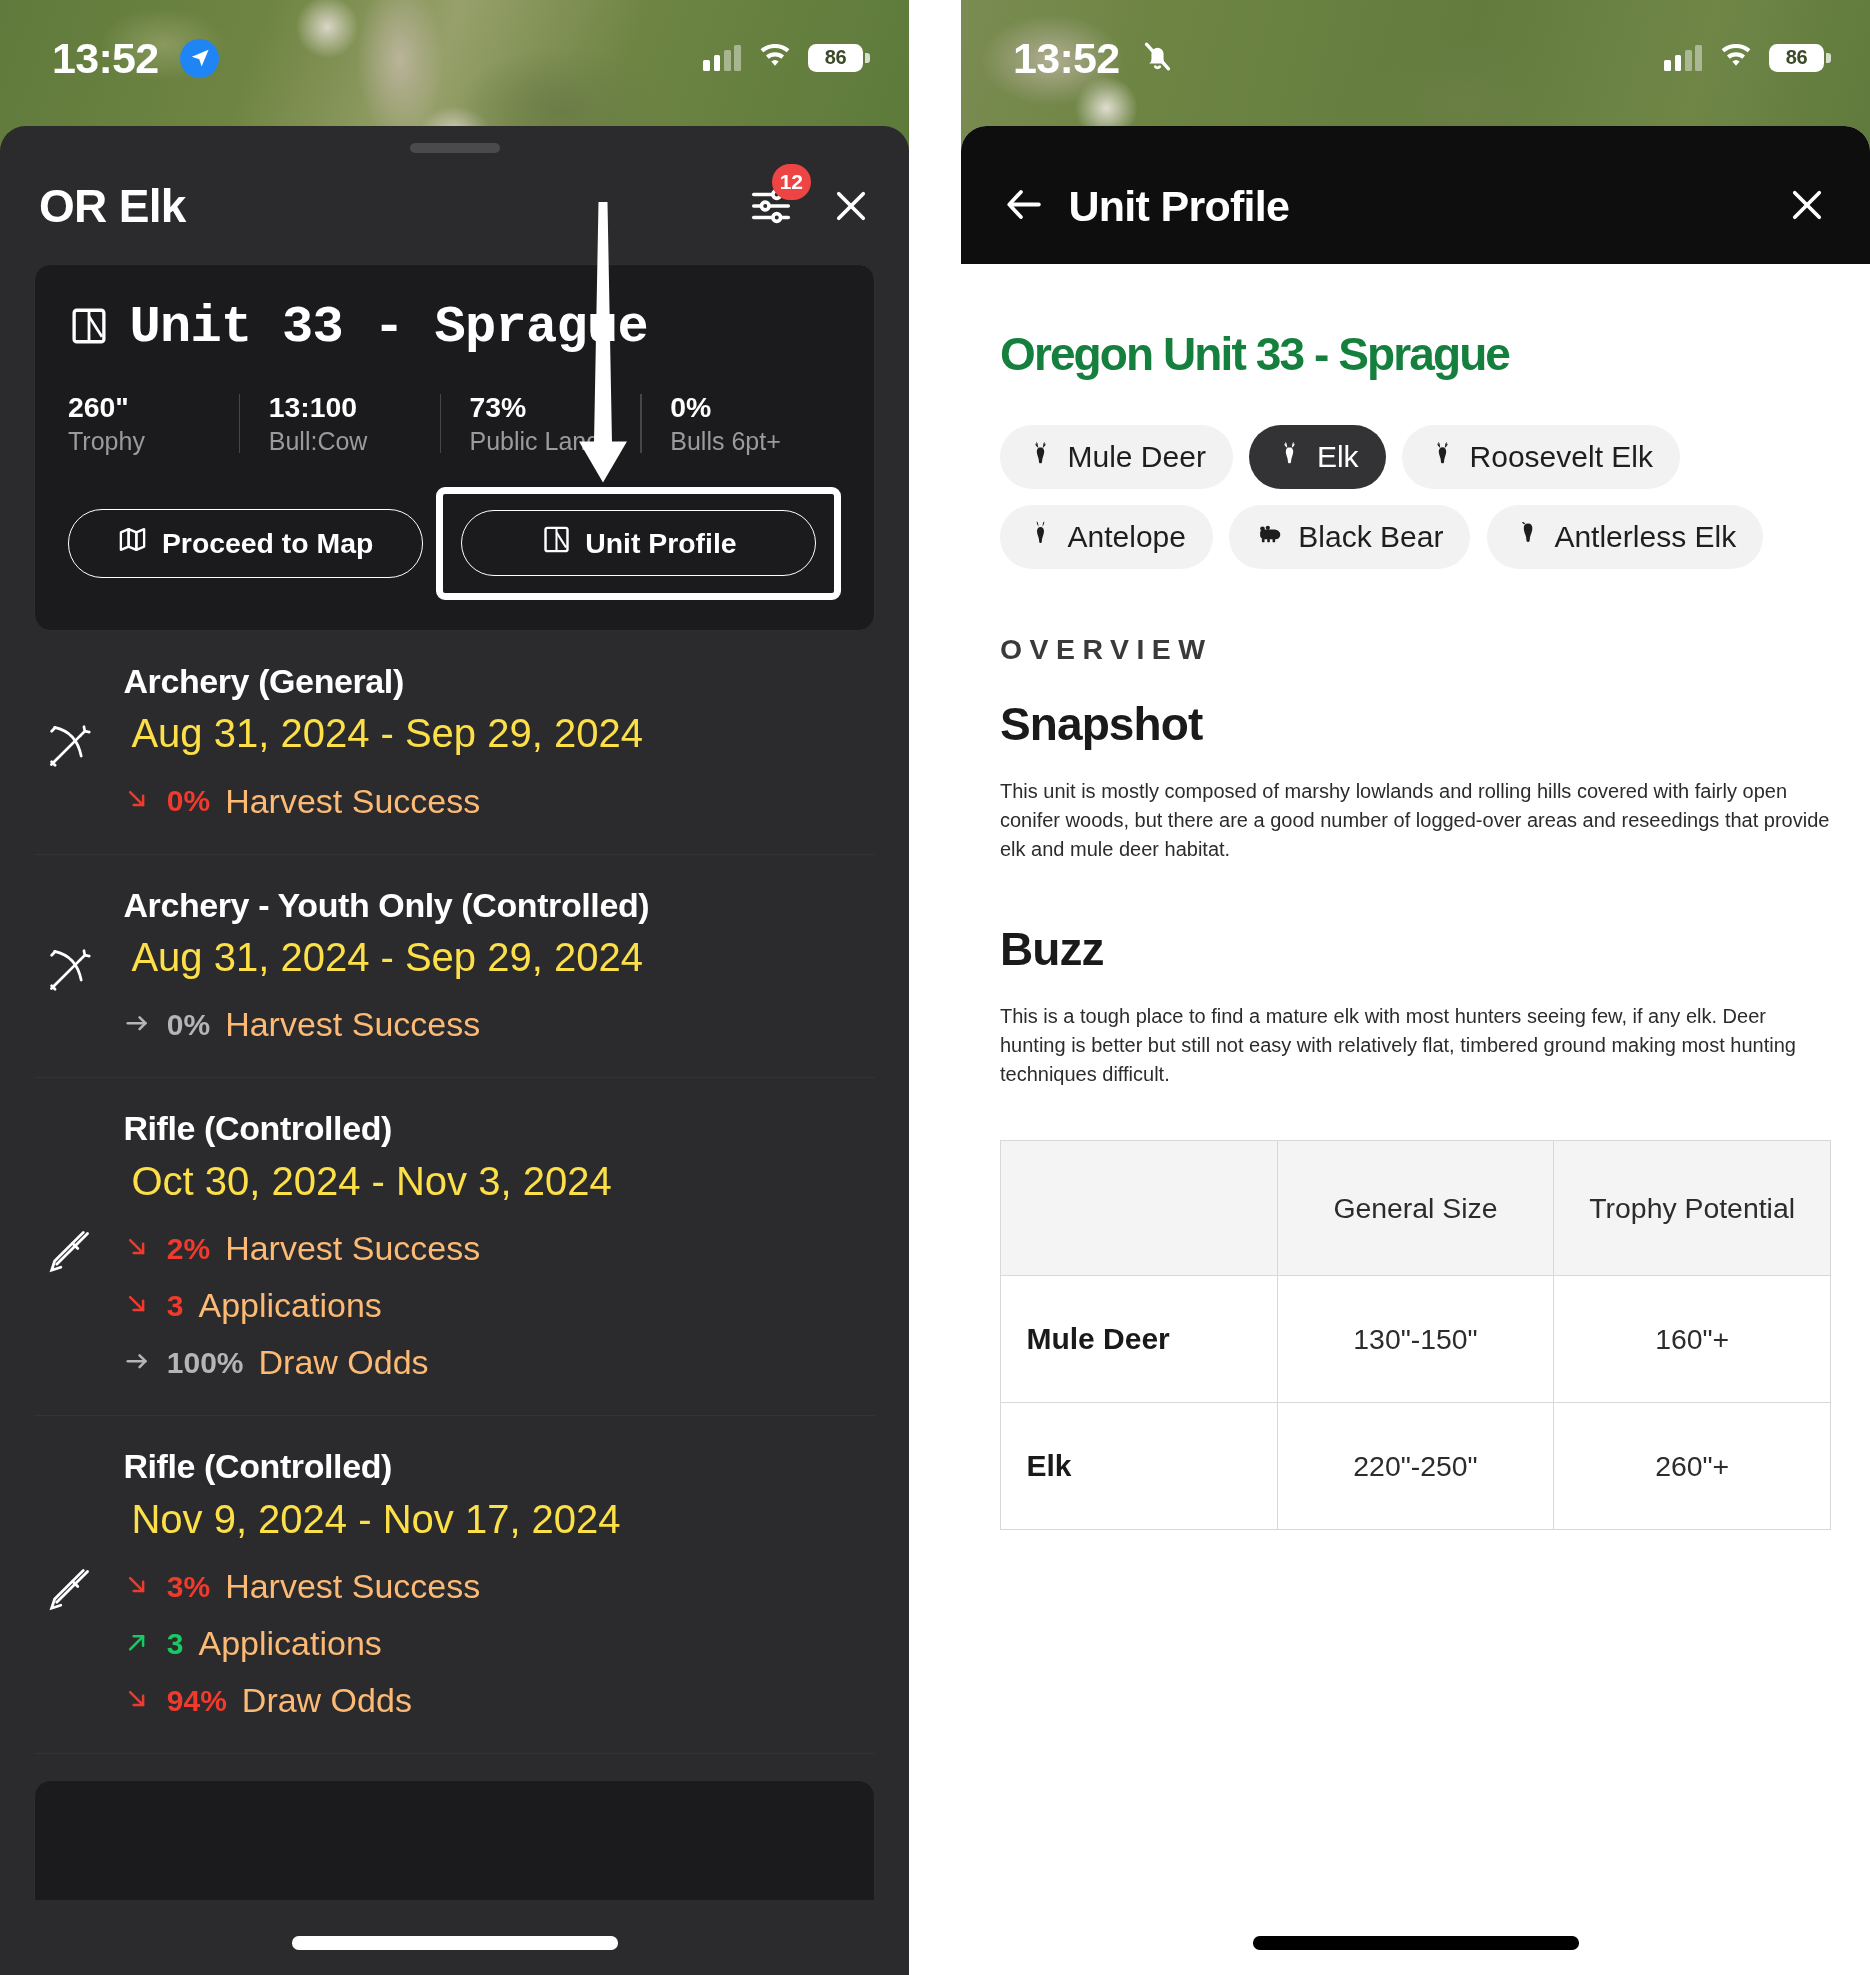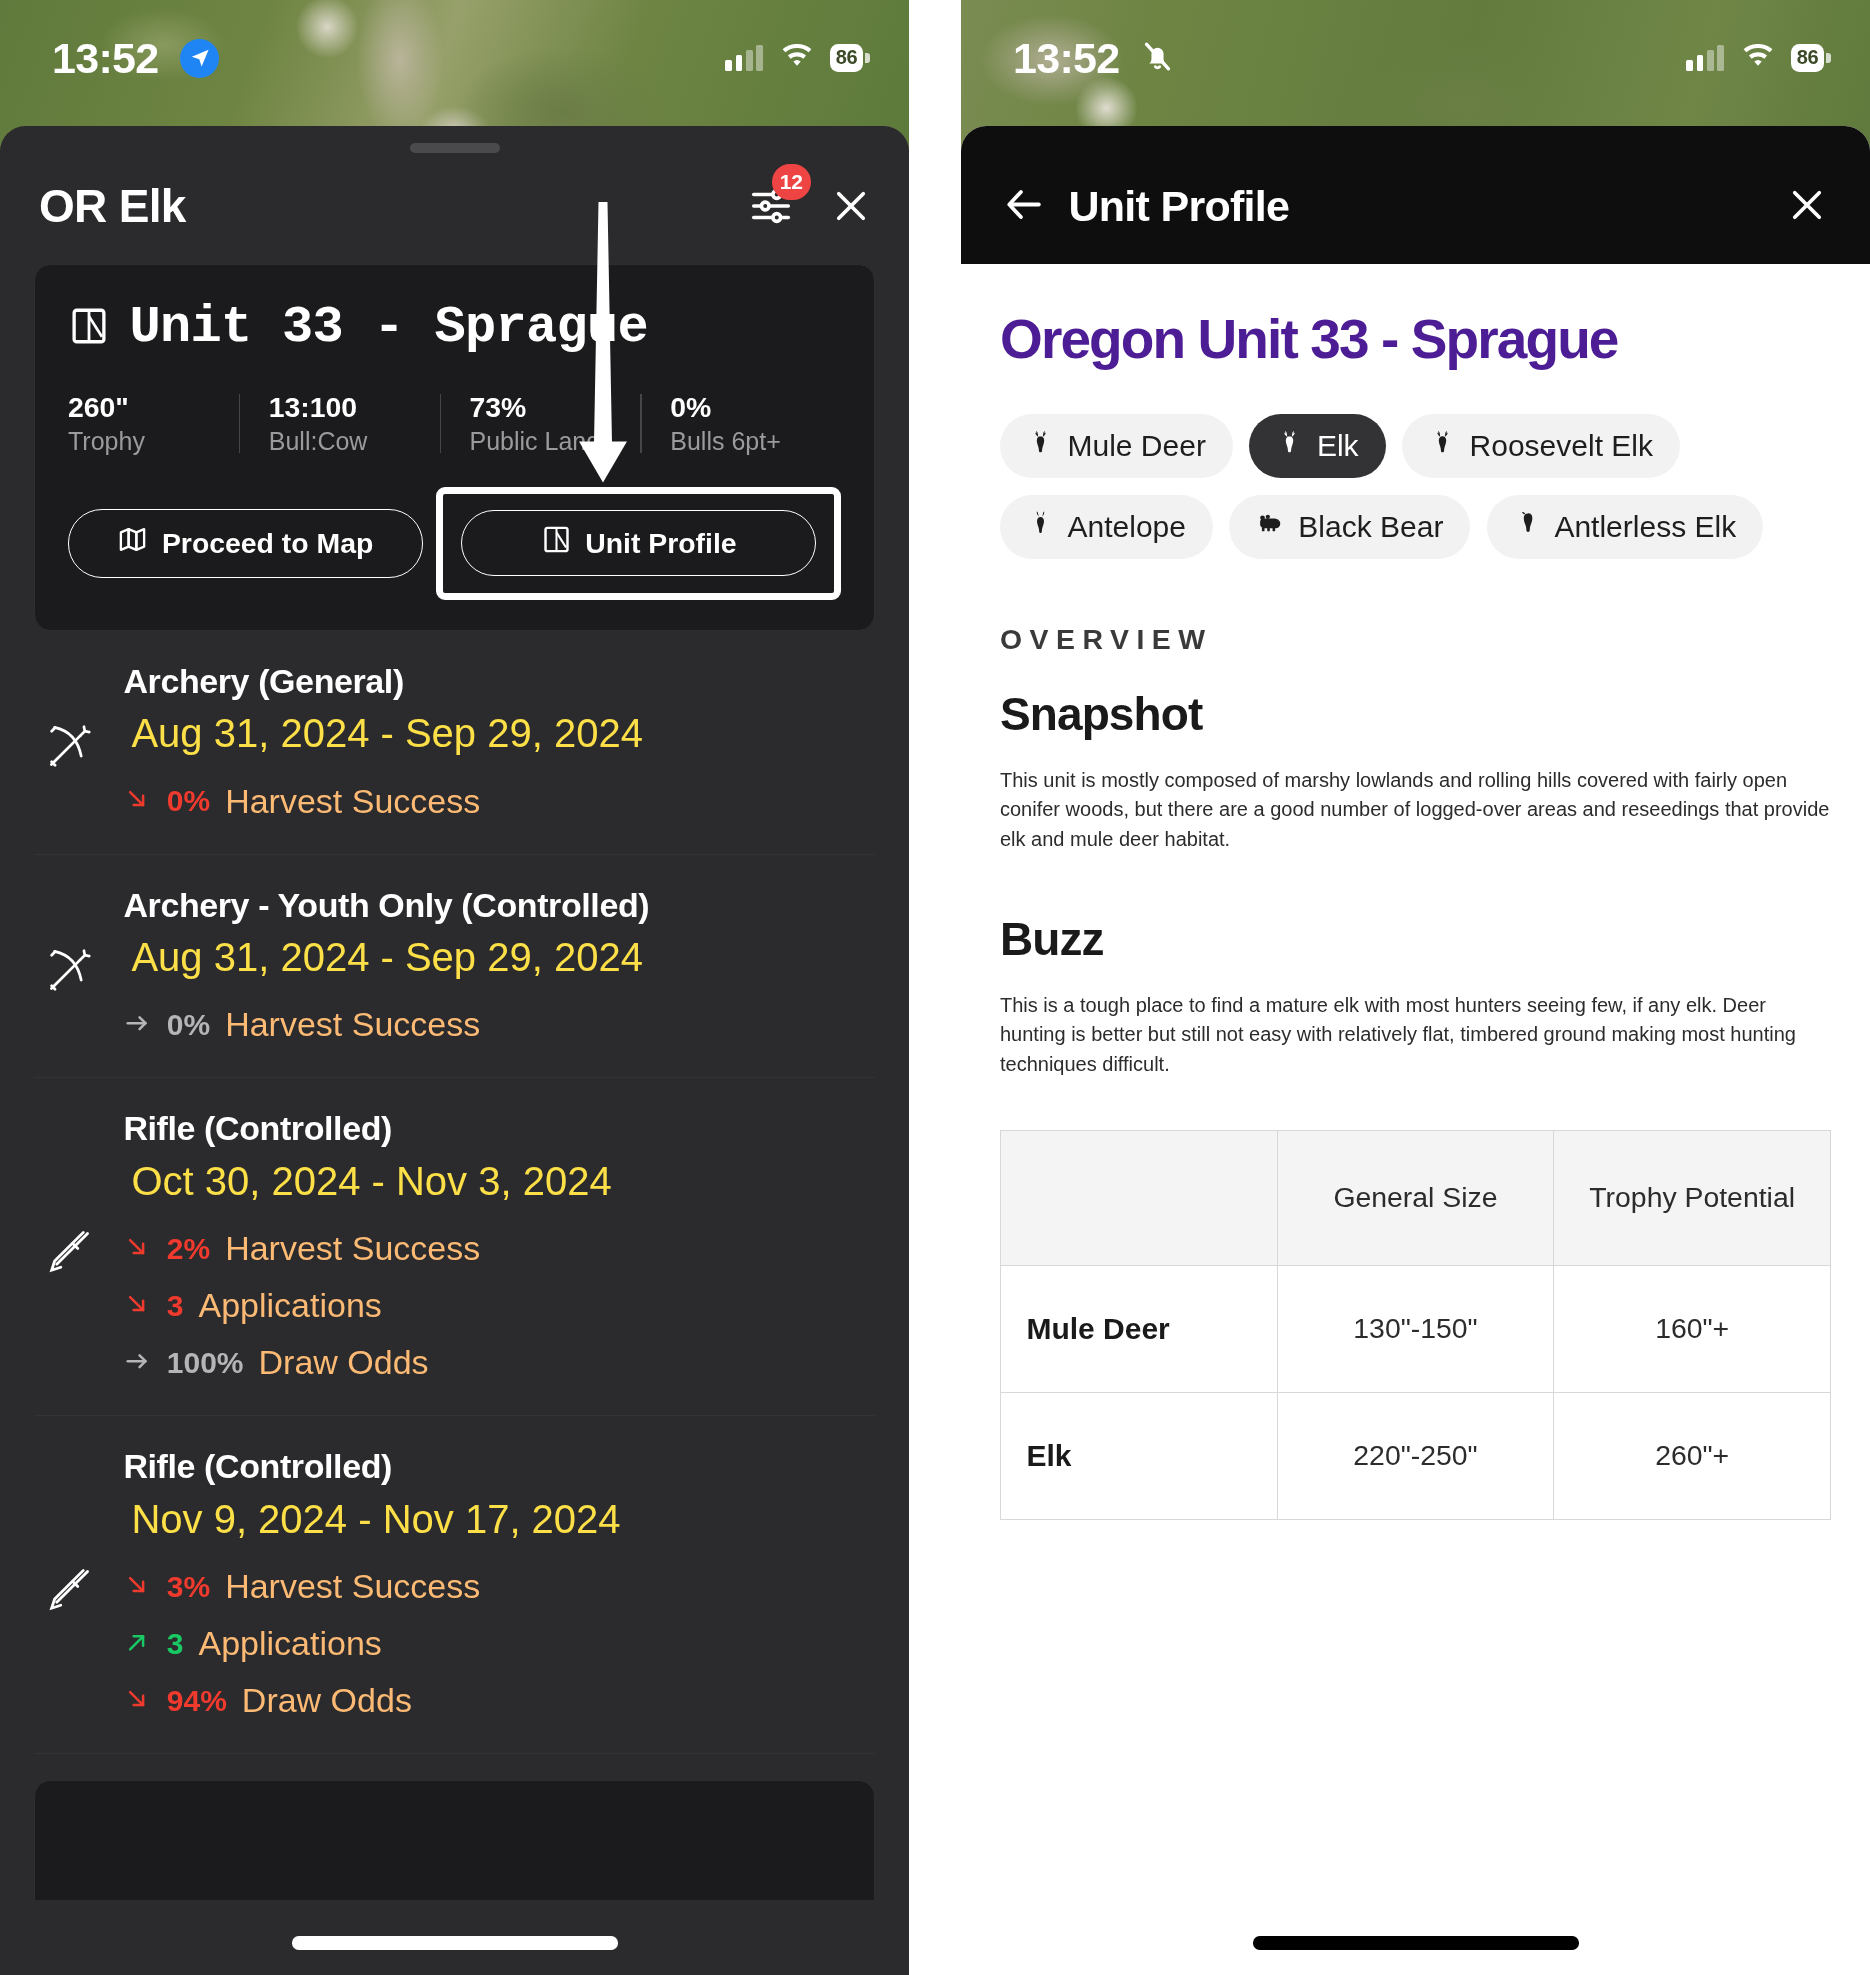--- a/index.html
+++ b/index.html
@@ -51,21 +51,21 @@
     background:#1f85f5; display:flex; align-items:center; justify-content:center;
   }
   .sb-right { display:flex; align-items:center; gap:16.5px; }
   .bars { display:flex; align-items:flex-end; gap:3.7px; height:25.4px; }
   .bars i { display:block; width:6.7px; background:#fff; border-radius:1.5px; }
   .bars i:nth-child(1){ height:10.5px; }
   .bars i:nth-child(2){ height:15.7px; }
   .bars i:nth-child(3){ height:21px; opacity:.42; }
   .bars i:nth-child(4){ height:26px; opacity:.42; }
   .batt {
-    position:relative; width:33px; height:28.4px; border-radius:8.2px;
+    position:relative; width:55px; height:28.4px; border-radius:8.2px;
     background:#fff; color:#3c4a28; font-size:20px; font-weight:700;
     display:flex; align-items:center; justify-content:center; letter-spacing:-0.4px;
   }
   .batt::after{
     content:''; position:absolute; right:-6.7px; top:9px;
     width:4.5px; height:10.5px; border-radius:0 3px 3px 0; background:#fff; opacity:.75;
   }
 
   
   .sheet {
@@ -168,22 +168,22 @@
     display:flex; align-items:center; padding:22.4px 42px 0 42px; position:relative;
   }
   .rhead-left { display:flex; align-items:center; gap:22.4px; }
   .rhead-title { color:#fff; font-size:43px; font-weight:700; letter-spacing:-0.7px; }
 
   .rbody {
     position:absolute; top:138px; left:0; right:0; bottom:0;
     background:#fff; padding:46px 39px 0 39px; overflow:hidden;
   }
   .big-title {
-    font-size:55px; font-weight:700; color:#4c1d95;
-    line-height:1.06; letter-spacing:-1.9px;
+    font-size:46px; font-weight:700; color:#15803d;
+    line-height:1.06; letter-spacing:-1.9px;margin-top:20px;
   }
 
   .chips { display:flex; flex-wrap:wrap; gap:16.5px; margin-top:46px; }
   .chip {
     display:flex; align-items:center; gap:13.5px;
     height:64px; padding:0 27px; border-radius:32px;
     background:#f2f2f2; color:#1e1e1e; font-size:30px; font-weight:500;
   }
   .chip.active { background:#333336; color:#fff; }
 

